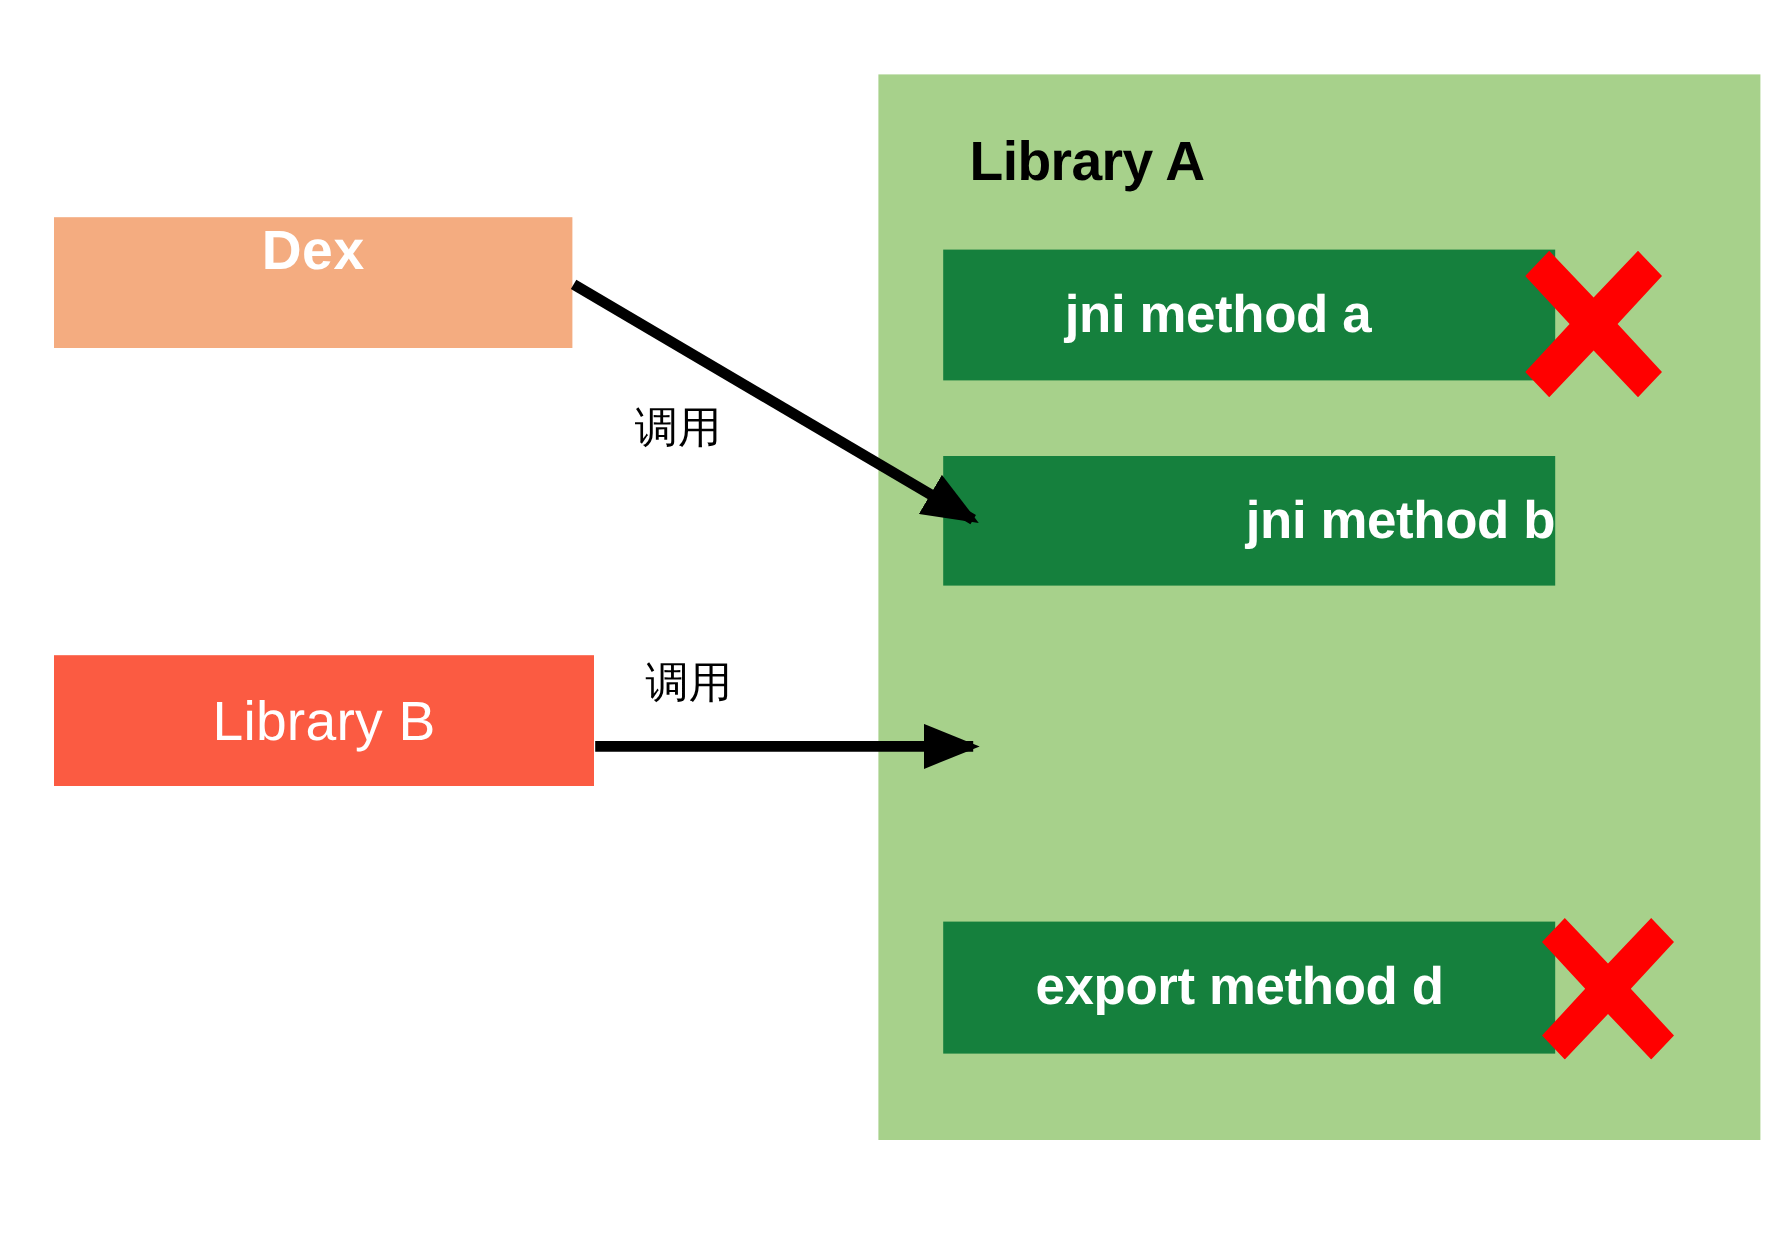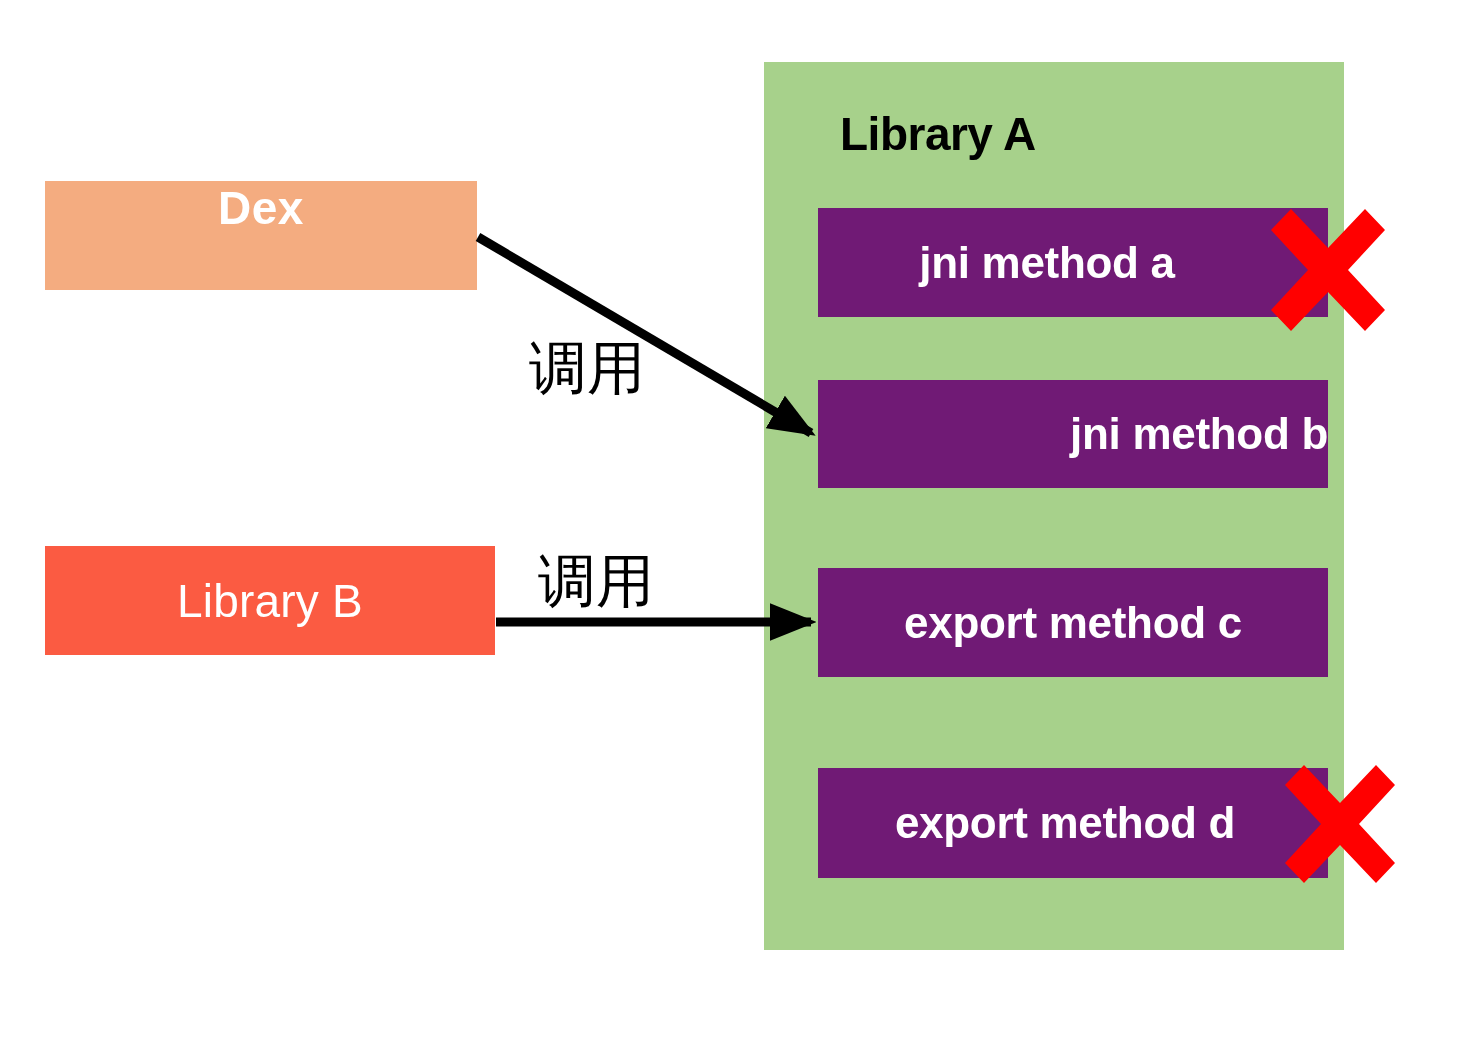--- a/index.html
+++ b/index.html
@@ -16,43 +16,43 @@
     height: 1038px;
     background: #ffffff;
     overflow: hidden;
   }
 
   
   .abs { position: absolute; }
 
   
   #library-a-panel {
-    left: 764px;
+    left: 732px;
     top: 62px;
-    width: 580px;
+    width: 735px;
     height: 888px;
     background: #a7d18b;
   }
   #library-a-title {
     position: absolute;
     left: 76px;
     top: 45px;
     font-size: 46px;
     font-weight: bold;
     color: #000000;
     letter-spacing: -0.5px;
     white-space: nowrap;
   }
 
   
   .method-box {
     position: absolute;
     left: 54px;
     width: 510px;
-    background: #701a75;
+    background: #15803d;
     display: flex;
     align-items: center;
     justify-content: center;
   }
   .method-label {
     color: #ffffff;
     font-size: 44px;
     font-weight: bold;
     white-space: nowrap;
     letter-spacing: -0.3px;
@@ -95,21 +95,21 @@
     color: #ffffff;
     font-size: 46px;
     font-weight: normal;
     letter-spacing: 0.2px;
   }
 
   
   .arrow-label {
     position: absolute;
     font-family: "DejaVu Sans", sans-serif;
-    font-size: 58px;
+    font-size: 36px;
     color: #000000;
     white-space: nowrap;
     line-height: 1;
   }
   #call-label-1 { left: 529px; top: 339px; }
   #call-label-2 { left: 538px; top: 552px; }
 
   
   #overlay {
     position: absolute;
@@ -134,23 +134,20 @@
     <div id="library-a-title">Library A</div>
 
     <div class="method-box" id="method-a">
       <span class="method-label indent-left">jni method a</span>
     </div>
 
     <div class="method-box" id="method-b">
       <span class="method-label">jni method b</span>
     </div>
 
-    <div class="method-box" id="method-c">
-      <span class="method-label">export method c</span>
-    </div>
 
     <div class="method-box" id="method-d">
       <span class="method-label shift-left">export method d</span>
     </div>
 
   </div>
 
   <div class="abs" id="dex-box">
     <span id="dex-label">Dex</span>
   </div>

